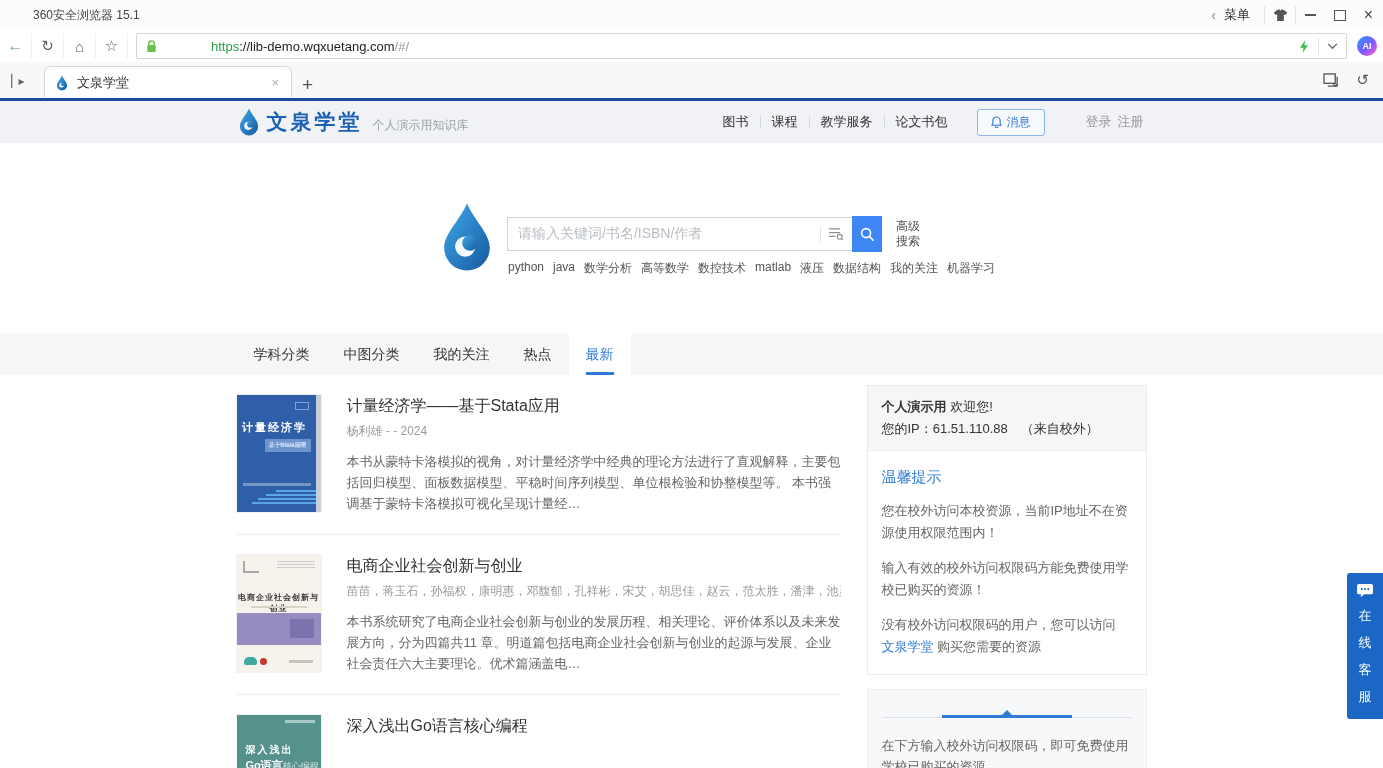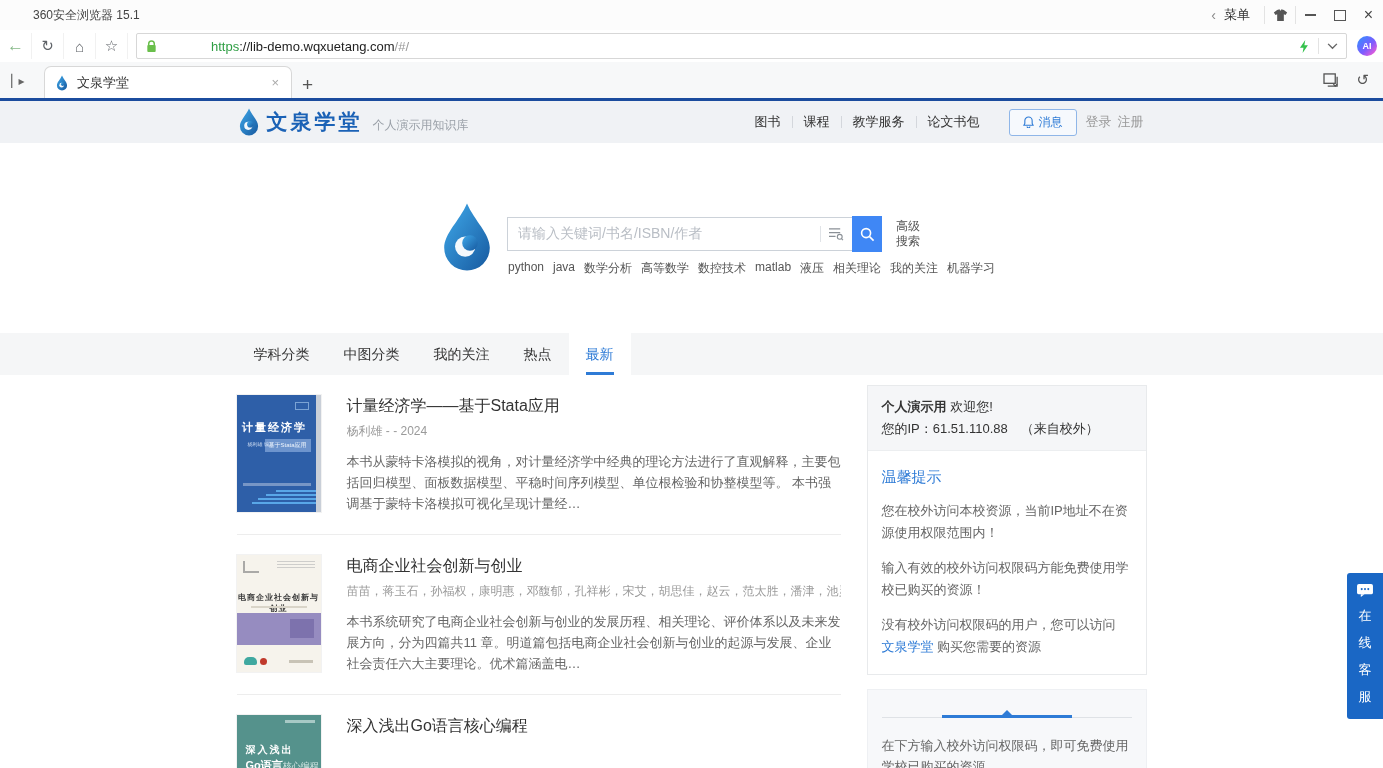--- a/index.html
+++ b/index.html
@@ -51,21 +51,21 @@
   .sh-inner{width:910px;margin:0 auto;height:100%;display:flex;align-items:center;}
   .brand-wrap{display:flex;align-items:center;}
   .brand-logo{width:24px;height:30px;}
   .brand-name{font-size:21px;font-weight:bold;color:#1b62b6;letter-spacing:3px;margin-left:6px;}
   .brand-tag{font-size:12px;color:#9aa0a8;margin-left:10px;margin-top:6px;}
   .sh-nav{margin-left:auto;display:flex;align-items:center;}
   .sh-link{font-size:13px;color:#333;padding:0 11px;}
   .sh-sep{width:1px;height:12px;background:#d4d7dc;}
   .msg-btn{display:flex;align-items:center;border:1px solid #8fb6e8;border-radius:3px;color:#2e7bd6;font-size:12px;padding:4px 13px;margin-left:18px;background:#f6f9fd;}
   .msg-btn svg{margin-right:5px;}
-  .auth{font-size:13px;color:#999;margin-left:6px;}
+  .auth{font-size:13px;color:#999;margin-left:38px;}
   .auth span{padding:0 3px;}
 
   
   .hero-logo{position:absolute;left:437px;top:196px;width:60px;height:82px;}
   .searchbox{position:absolute;left:507px;top:217px;width:346px;height:34px;border:1px solid #ccd2d9;background:#fff;display:flex;align-items:center;box-sizing:border-box;}
   .search-ph{font-size:14px;color:#b9bec5;margin-left:10px;flex:1;}
   .in-divider{width:1px;height:16px;background:#e0e3e7;margin-right:7px;}
   .listsearch{margin-right:8px;}
   .search-btn{position:absolute;left:852px;top:216px;width:30px;height:36px;background:#3f87f5;display:flex;align-items:center;justify-content:center;border:none;}
   .adv-search{position:absolute;left:888px;top:219px;font-size:12px;color:#555;line-height:15px;margin-left:8px;}
@@ -291,21 +291,21 @@
     <div>搜索</div>
   </div>
   <div class="hotkeys">
     <span>python</span>
     <span>java</span>
     <span>数学分析</span>
     <span>高等数学</span>
     <span>数控技术</span>
     <span>matlab</span>
     <span>液压</span>
-    <span>相关理论</span>
+    <span>数据结构</span>
     <span>我的关注</span>
     <span>机器学习</span>
   </div>
 
   <div class="cattabs">
     <div class="cattabs-inner">
       <span class="cattab">学科分类</span>
       <span class="cattab">中图分类</span>
       <span class="cattab">我的关注</span>
       <span class="cattab">热点</span>

